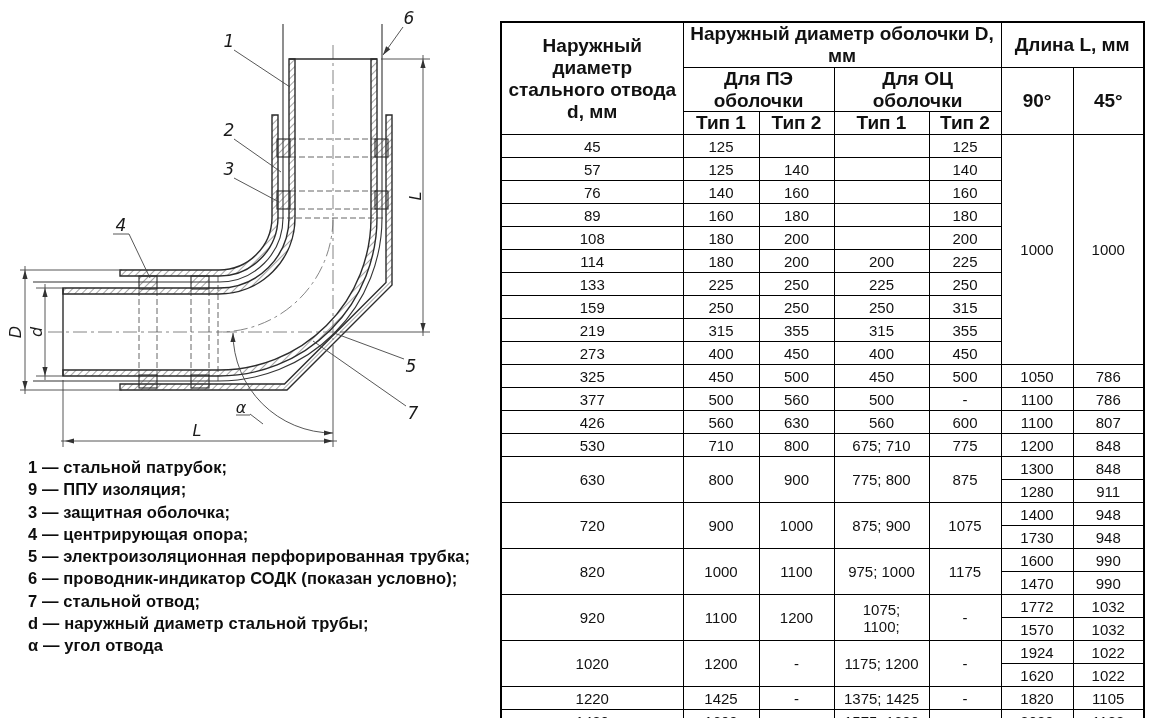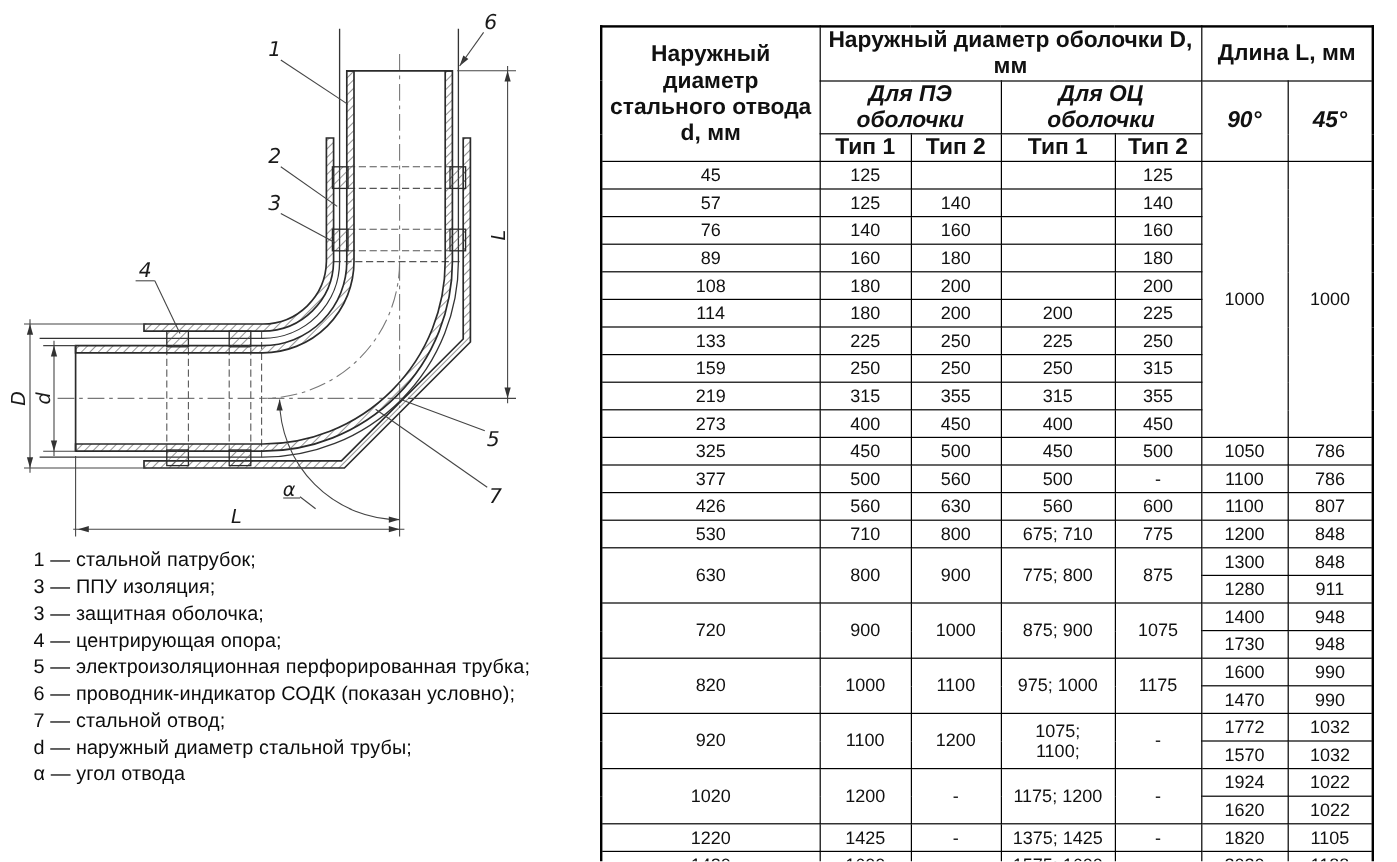--- a/index.html
+++ b/index.html
@@ -2,30 +2,30 @@
 <html><head>
 <meta charset="utf-8">
 <style>
   html,body{margin:0;padding:0;background:#fff;}
   #page{position:relative;width:1164px;height:718px;background:#fff;overflow:hidden;
         font-family:"Liberation Sans",sans-serif;color:#111;}
   
   #drawing{position:absolute;left:0;top:0;}
   
   #legend{position:absolute;left:28px;top:456px;font-size:16.5px;line-height:22.3px;
-          color:#0d0d0d;letter-spacing:.1px;}
+          color:#0d0d0d;letter-spacing:.1px;font-weight:bold;}
   
   #spec-table{position:absolute;left:500px;top:21px;border-collapse:collapse;
               table-layout:fixed;background:#fff;}
   #spec-table td,#spec-table th{border:1px solid #000;text-align:center;vertical-align:middle;
               padding:0 2px;font-size:15px;white-space:pre-line;line-height:1.15;}
   #spec-table th{font-weight:700;font-size:19px;}
   #spec-table{border:2px solid #000;}
   #spec-table thead tr.h1{height:28px;}
-  #spec-table thead tr.h2{height:23px;font-style:italic;}
+  #spec-table thead tr.h2{height:23px;}
   #spec-table thead tr.h3{height:23px;}
   #spec-table tbody tr{height:23px;}
 </style>
 </head>
 <body>
 
 <div id="page">
 
   <svg id="drawing" width="500" height="460" viewBox="0 0 500 460">
     <defs>
@@ -144,21 +144,21 @@
       <text transform="rotate(-90 16 332)" x="16" y="337">D</text>
       <text transform="rotate(-90 37 332)" x="37" y="337">d</text>
       <text transform="rotate(-90 416 196)" x="416" y="201">L</text>
       <text x="197" y="436">L</text>
       <text x="241" y="413">α</text>
     </g>
   </svg>
 
   <div id="legend">
       <div>1 — стальной патрубок;</div>
-      <div>3 — ППУ изоляция;</div>
+      <div>9 — ППУ изоляция;</div>
       <div>3 — защитная оболочка;</div>
       <div>4 — центрирующая опора;</div>
       <div>5 — электроизоляционная перфорированная трубка;</div>
       <div>6 — проводник-индикатор СОДК (показан условно);</div>
       <div>7 — стальной отвод;</div>
       <div>d — наружный диаметр стальной трубы;</div>
       <div>α — угол отвода</div>
     </div>
 
   <table id="spec-table">

